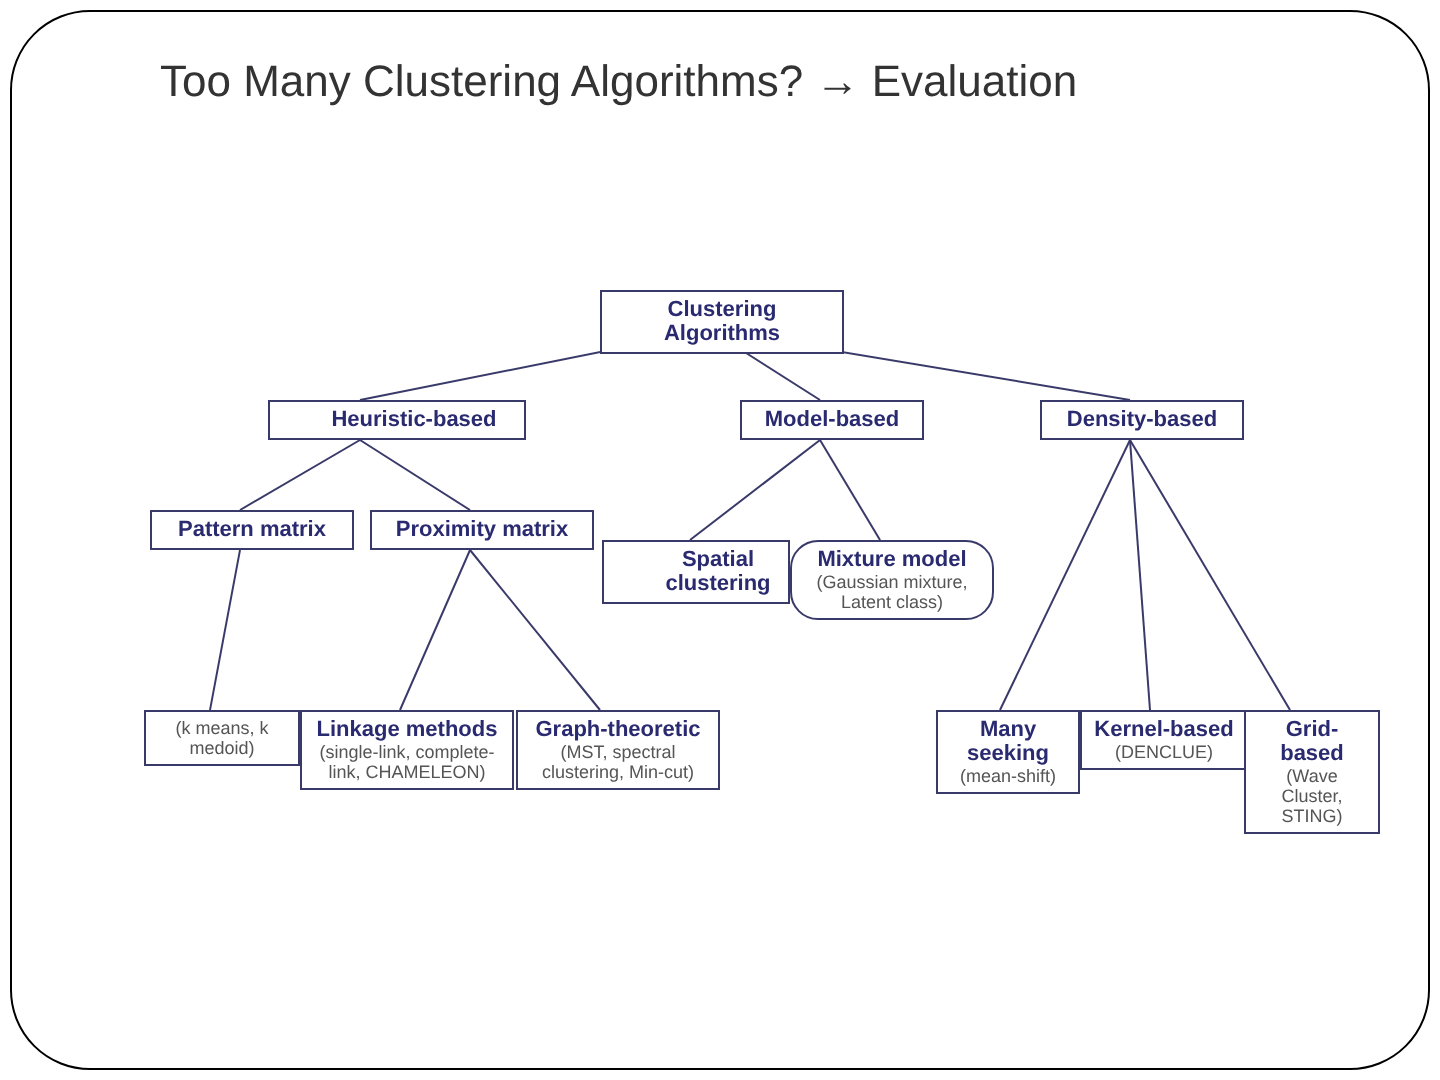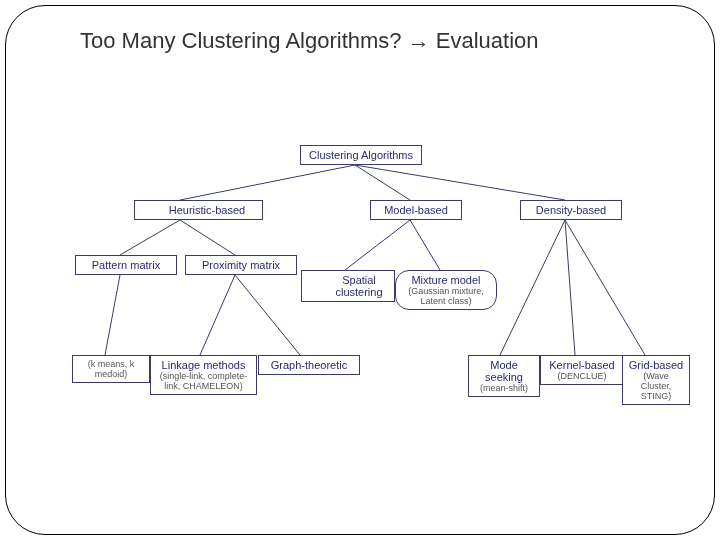--- a/index.html
+++ b/index.html
@@ -35,21 +35,21 @@
   .node {
     position: absolute;
     border: 1px solid #3a3a6a;
     background: #fff;
     padding: 3px 5px;
     text-align: center;
     font-size: 11px;
     color: #2a2a70;
   }
   .node .main {
-    font-weight: normal;
+    font-weight: bold;
   }
   .node .sub {
     font-size: 9px;
     color: #555;
   }
 </style>
 </head>
 <body>
 
 <div class="frame"></div>
@@ -110,23 +110,24 @@
 
 <div class="node" style="left:72px; top:355px; width:66px;">
   <div class="sub">(k means, k medoid)</div>
 </div>
 <div class="node" style="left:150px; top:355px; width:95px;">
   <div class="main">Linkage methods</div>
   <div class="sub">(single-link, complete-link, CHAMELEON)</div>
 </div>
 <div class="node" style="left:258px; top:355px; width:90px;">
   <div class="main">Graph-theoretic</div>
+  <div class="sub">(MST, spectral clustering, Min-cut)</div>
 </div>
 <div class="node" style="left:468px; top:355px; width:60px;">
-  <div class="main">Mode seeking</div>
+  <div class="main">Many seeking</div>
   <div class="sub">(mean-shift)</div>
 </div>
 <div class="node" style="left:540px; top:355px; width:72px;">
   <div class="main">Kernel-based</div>
   <div class="sub">(DENCLUE)</div>
 </div>
 <div class="node" style="left:622px; top:355px; width:56px;">
   <div class="main">Grid-based</div>
   <div class="sub">(Wave Cluster, STING)</div>
 </div>

